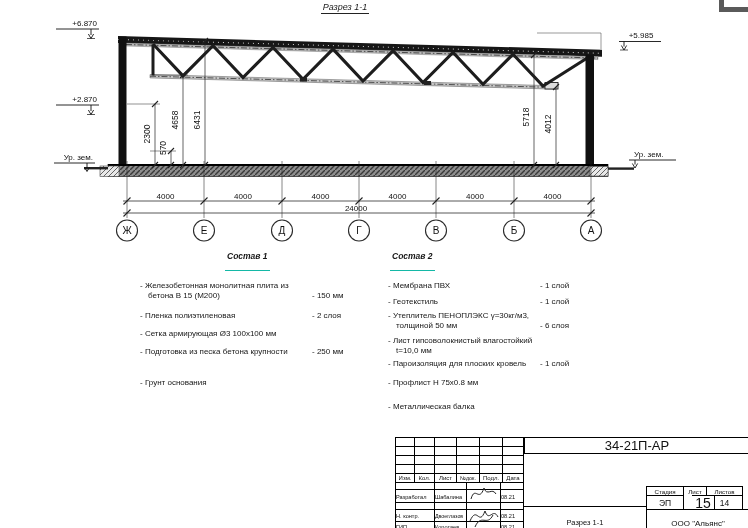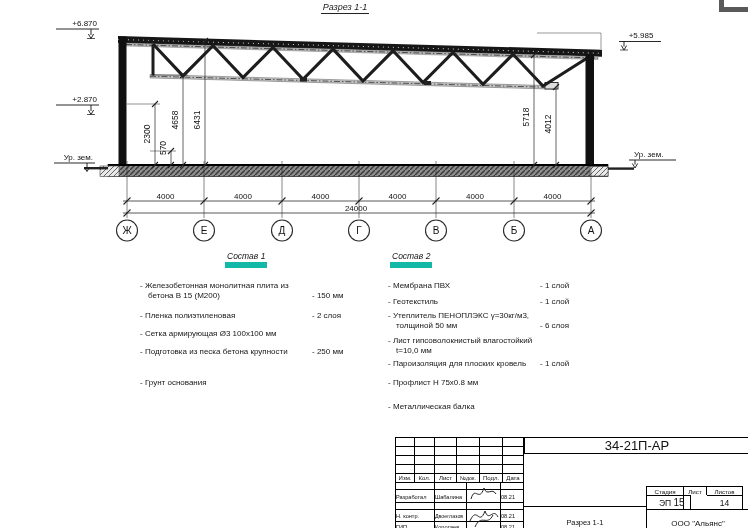--- a/index.html
+++ b/index.html
@@ -10,21 +10,21 @@
   #dwg-title{left:303px;top:2px;width:84px;text-align:center;font-size:9px;font-style:italic;}
   #dwg-title span{border-bottom:1px solid #222;padding:0 2px 1px 2px;}
   
   .corner-v{left:719px;top:0;width:5px;height:11px;background:#5a5a5a;}
   .corner-h{left:719px;top:7px;width:29px;height:4.5px;background:#5a5a5a;}
   
   .sostav{font-size:8px;line-height:9.5px;color:#161616;}
   #sostav1{left:140px;top:248px;width:245px;height:160px;}
   #sostav2{left:388px;top:248px;width:255px;height:180px;}
   .sostav-title{position:absolute;top:4px;font-size:8.5px;font-style:italic;}
-  .sostav-title b{font-weight:normal;border-bottom:6px solid #14b8a6;padding:0 2px 1px 2px;}
+  .sostav-title b{font-weight:bold;border-bottom:1px solid #14b8a6;padding:0 2px 9px 2px;}
   #sostav1 .sostav-title{left:85px;}
   #sostav2 .sostav-title{left:2px;}
   .item{position:absolute;left:0;}
   .itext{display:block;padding-left:8px;text-indent:-8px;}
   #sostav1 .itext{width:167px;}
   #sostav2 .itext{width:158px;}
   .ival{position:absolute;bottom:0;white-space:nowrap;}
   #sostav1 .ival{left:172px;}
   #sostav2 .ival{left:152px;}
   
@@ -355,21 +355,21 @@
     </div>
   <div class="cell hdr bt br" style="left:288px;top:48px;width:23px;height:9px;font-size:6.2px">
       <span>Лист</span>
     </div>
   <div class="cell hdr bt" style="left:311px;top:48px;width:36px;height:9px;font-size:6.2px;border-right:1px solid #000">
       <span>Листов</span>
     </div>
   <div class="cell ctr bl bt br" style="left:250px;top:57px;width:38px;height:14px;font-size:8.5px">
       <span>ЭП</span>
     </div>
-  <div class="cell ctr bt br" style="left:272px;top:57px;width:23px;height:14px;font-size:10px">
+  <div class="cell ctr bt br" style="left:296px;top:57px;width:23px;height:14px;font-size:14px">
       <span>15</span>
     </div>
   <div class="cell ctr bt" style="left:311px;top:57px;width:36px;height:14px;font-size:8.5px;border-right:1px solid #000">
       <span>14</span>
     </div>
 
   <div class="cell bt" style="left:128px;top:68px;width:122px;height:23px;font-size:7.5px;text-align:center;padding-top:11px"><span>Разрез 1-1</span></div>
 
   <div class="cell bl bt" style="left:250px;top:71px;width:103px;height:20px;font-size:8px;text-align:center;padding-top:9px"><span>ООО "Альянс"</span></div>
 </div>

